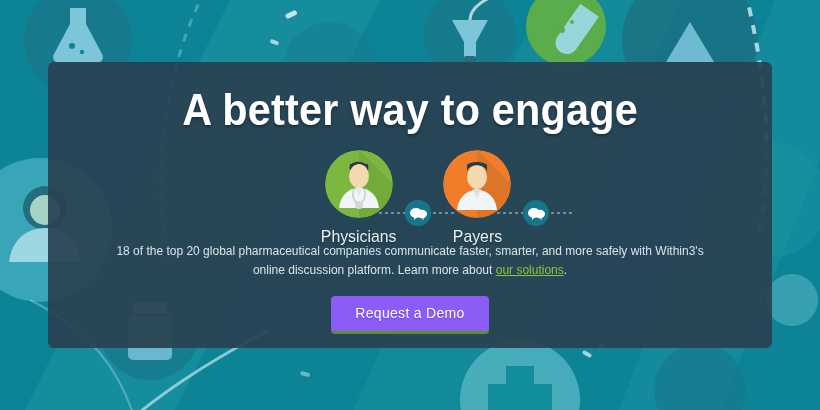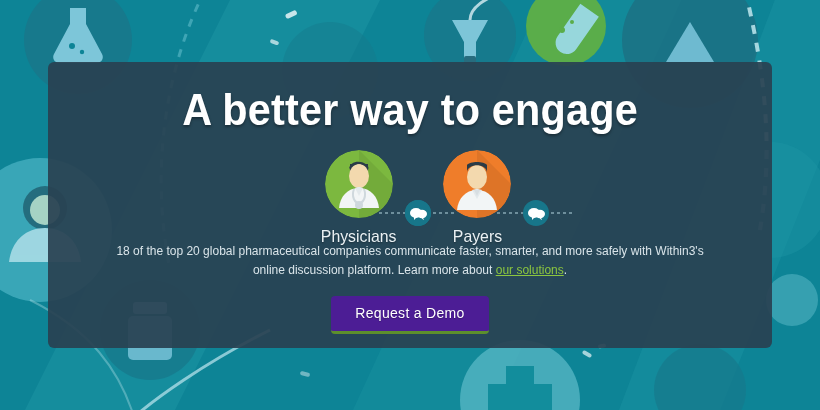--- a/index.html
+++ b/index.html
@@ -105,21 +105,21 @@
   }
 
   
   .cta-wrap{
     position:absolute; top:234px; left:0; width:100%;
     display:flex; justify-content:center;
   }
   .cta{
     display:inline-block;
     padding:9px 24px 10px;
-    background:#4c1d95;
+    background:#8b5cf6;
     border-bottom:3px solid #5d8f2c;
     border-radius:4px;
     color:#ffffff;
     font-size:14px;
     font-family:"Liberation Sans Narrow","Liberation Sans",sans-serif;
     text-decoration:none;
     text-shadow:0 1px 1px rgba(0,0,0,.25);
     cursor:pointer;
     letter-spacing:.3px;
   }

